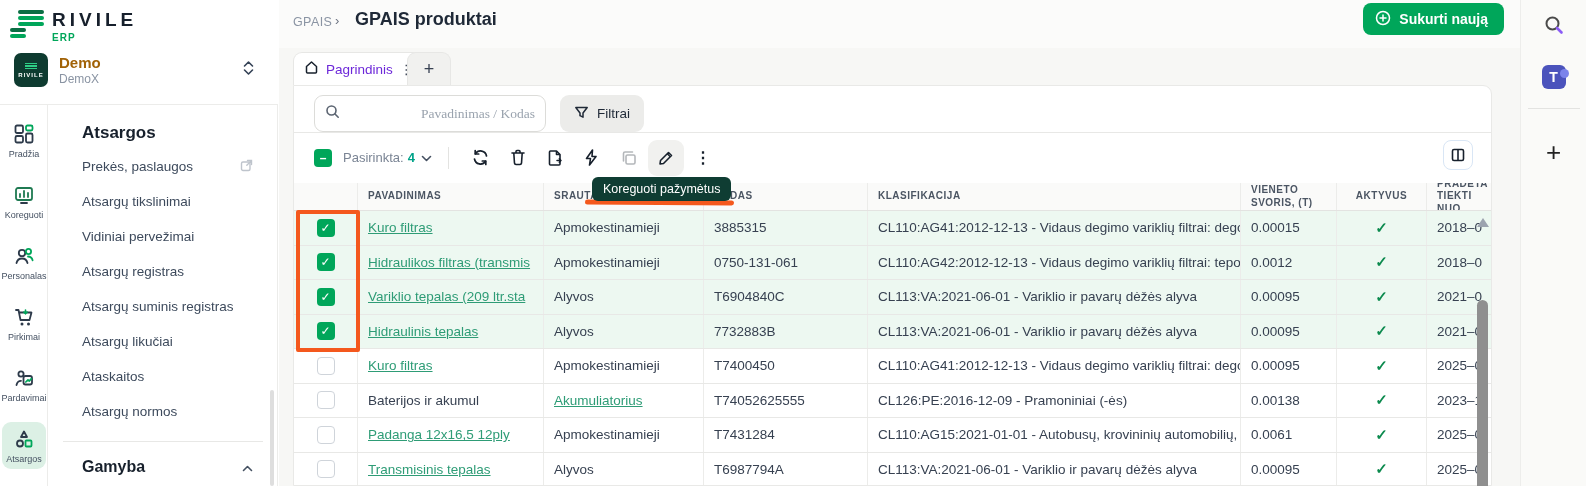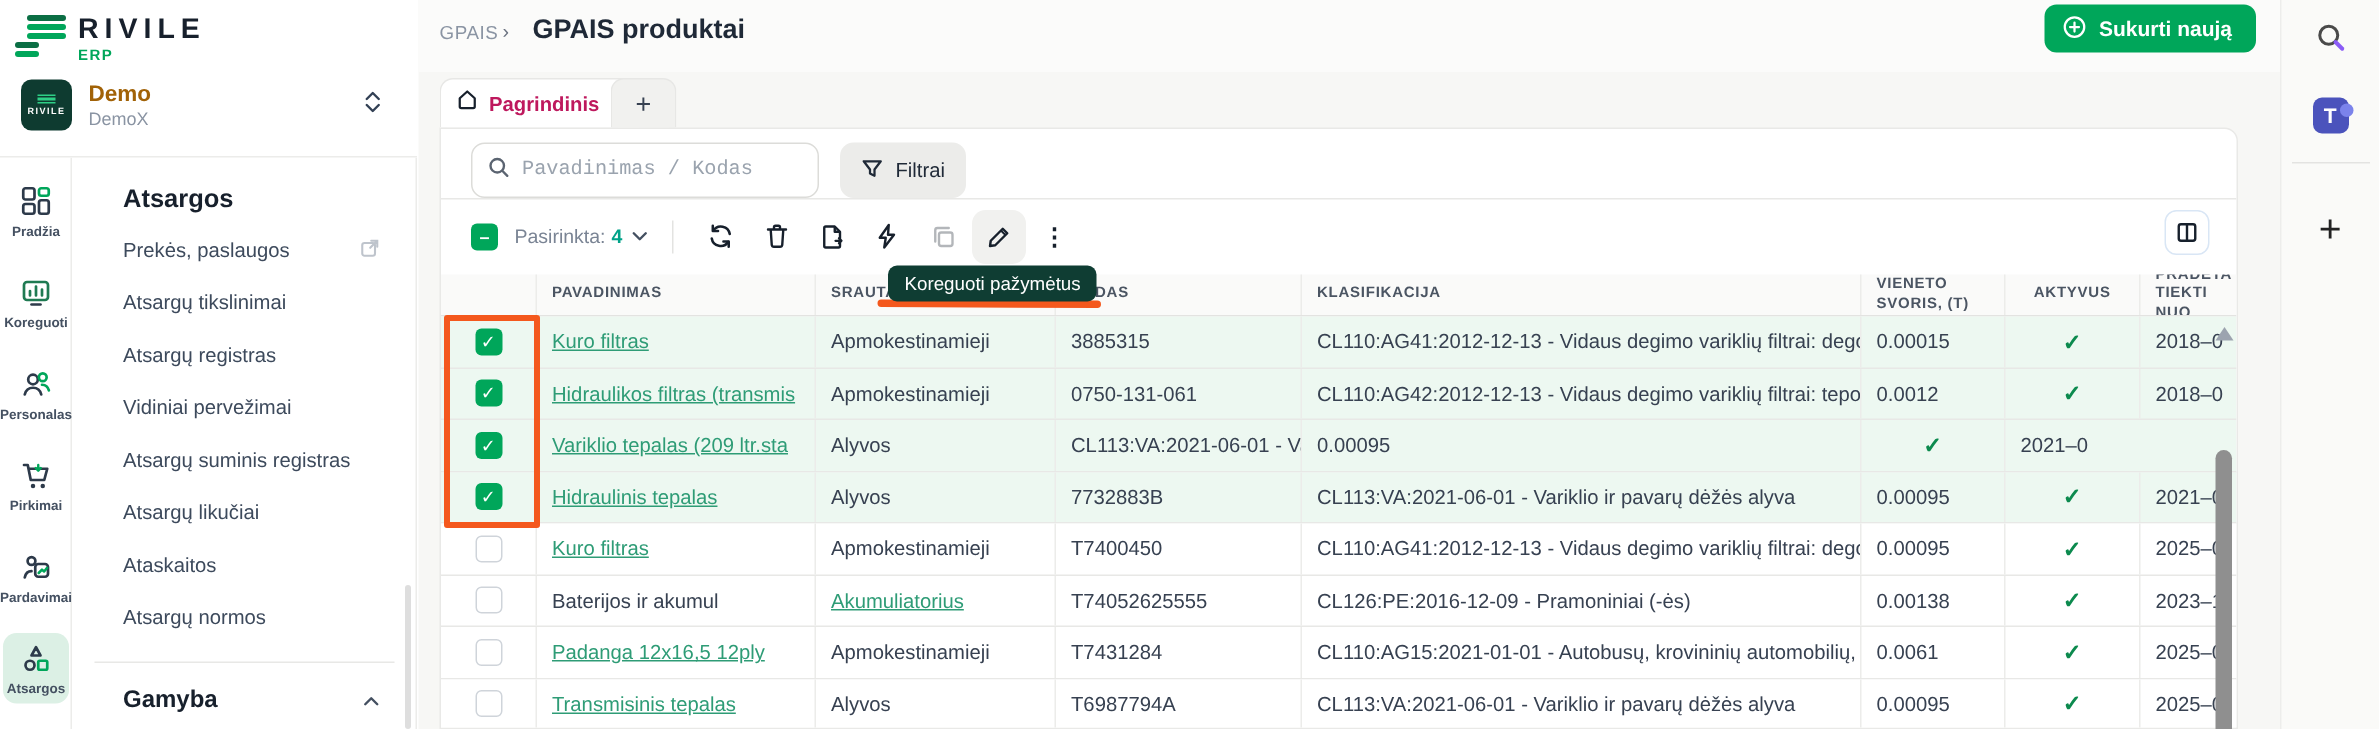--- a/index.html
+++ b/index.html
@@ -24,21 +24,21 @@
   .ws-logo .bars i { height:1.5px; background:#2ecf86; display:block;}
   .ws-name { font-size:15px; font-weight:bold; color:#a16207; line-height:1.2;}
   .ws-sub { font-size:12px; color:#8a94a3;}
   .ws-chevrons { margin-left:auto; margin-right:10px; color:#334155;}
 
   
   #rail { position:absolute; left:0; top:105px; width:48px; height:381px; background:#fff; border-right:1px solid #ececea; z-index:4;}
   .rail-item { width:44px; margin:0 2px 14px 2px; padding:6px 0 5px; display:flex; flex-direction:column; align-items:center; gap:4px; border-radius:9px; cursor:pointer;}
   .rail-item:first-child { margin-top:12px; }
   .rail-item .ri { width:22px; height:22px; }
-  .rail-item .rl { font-size:9px; color:#445061;font-weight:bold; }
+  .rail-item .rl { font-size:9px; color:#445061; }
   .rail-item.active { background:#dcf0e5; }
 
   
   #sidebar { position:absolute; left:49px; top:105px; width:229px; height:381px; background:#fff; border-right:1px solid #ececea; z-index:4;}
   .sb-title { font-size:17px; font-weight:bold; color:#17202c; margin:18px 0 6px 33px; }
   .sb-item { display:flex; align-items:center; height:35px; padding-left:33px; padding-right:24px; font-size:13.5px; color:#3d4a5c; cursor:pointer; }
   .sb-item .ext { margin-left:auto; opacity:.55; }
   .sb-divider { height:1px; background:#e8e8e6; margin:12px 14px 0 14px; }
   .sb-section { display:flex; align-items:center; margin:16px 24px 0 33px; font-size:16px; font-weight:bold; color:#17202c; cursor:pointer;}
   .sb-section .chev { margin-left:auto; color:#445061; }
@@ -48,29 +48,29 @@
   #main { position:absolute; left:279px; top:0; width:1241px; height:486px; background:#f7f7f5; }
   #breadcrumb-row { position:absolute; left:0; top:0; width:100%; height:48px; background:#fbfbfa; }
   .crumb-parent { position:absolute; left:14px; top:15px; font-size:12.5px; color:#8a94a3; letter-spacing:.4px; cursor:pointer;}
   .crumb-sep { position:absolute; left:56px; top:13px; color:#6b7280; font-size:13px;}
   .crumb-current { position:absolute; left:76px; top:9px; font-size:18px; font-weight:bold; color:#1f2937;}
   #create-btn { position:absolute; right:16px; top:3px; height:32px; padding:0 16px 0 12px; background:#00A65A; color:#fff; border:none; border-radius:8px; font-size:14px; font-weight:bold; display:flex; align-items:center; gap:8px; cursor:pointer; font-family:inherit;}
 
   
   #tabbar { position:absolute; left:0; top:48px; width:100%; height:37px; }
   #tab-active { position:absolute; left:14px; top:4px; height:33px; min-width:108px; background:#fff; border:1px solid #e7e7e5; border-bottom:none; border-radius:9px 9px 0 0; display:flex; align-items:center; gap:7px; padding:0 10px; cursor:pointer;}
-  #tab-active .tab-label { font-size:13.5px; font-weight:bold; color:#be185d; }
+  #tab-active .tab-label { font-size:13.5px; font-weight:normal; color:#6d28d9; }
   #tab-active .kebab { font-size:13px; color:#374151; letter-spacing:0;}
   #tab-add { position:absolute; left:128px; top:4px; width:44px; height:33px; background:#f1f1ef; border:1px solid #e7e7e5; border-bottom:none; border-radius:9px 9px 0 0; display:flex; align-items:center; justify-content:center; font-size:18px; color:#374151; cursor:pointer;}
 
   
   #panel { position:absolute; left:14px; top:85px; width:1199px; height:401px; background:#fff; border:1px solid #e9e9e7; border-radius:0 9px 0 0; overflow:hidden; }
   #search-row { position:absolute; left:0; top:0; width:100%; height:46px; }
   #search-box { position:absolute; left:20px; top:9px; width:232px; height:37px; border:1px solid #dcdcd9; border-radius:9px; display:flex; align-items:center; padding:0 10px; gap:8px; background:#fff;}
-  #search-box input { border:none; outline:none; flex:1; font-size:13.5px; color:#3b82f6; font-family:Liberation Mono, monospace; background:transparent;}
+  #search-box input { border:none; outline:none; flex:1; font-size:13.5px; color:#3b82f6; font-family:Liberation Serif, serif; background:transparent;text-align:right;}
   #search-box input::placeholder { color:#9aa3ae; }
   #filter-btn { position:absolute; left:266px; top:9px; height:37px; padding:0 14px; background:#ececea; border:none; border-radius:9px; display:flex; align-items:center; gap:8px; font-size:13.5px; color:#1f2937; cursor:pointer; font-family:inherit;}
   .panel-divider { position:absolute; left:0; top:46px; width:100%; height:1px; background:#e8e8e6; }
 
   
   #toolbar { position:absolute; left:0; top:47px; width:100%; height:49px; display:flex; align-items:center; padding-left:20px; }
   .cb { width:18px; height:18px; border-radius:4px; display:flex; align-items:center; justify-content:center; font-size:12px; }
   .cb.master { background:#00A65A; color:#fff; font-weight:bold; cursor:pointer;}
   .sel-label { margin-left:11px; font-size:13px; color:#7a8494; }
   .sel-count { margin-left:4px; font-size:13px; font-weight:bold; color:#00A389; }
@@ -230,24 +230,24 @@
       <svg width="13" height="13" viewBox="0 0 13 13">
           <rect x="1.5" y="3" width="8.5" height="8.5" rx="1.5" fill="none" stroke="#8a94a3" stroke-width="1.4"></rect>
           <path d="M7.5 1.5h4v4M11.3 1.7 6.8 6.2" fill="none" stroke="#8a94a3" stroke-width="1.4" stroke-linecap="round"></path>
         </svg>
     </span>
   </div>
   <div class="sb-item">
       <span>Atsargų tikslinimai</span>
     </div>
   <div class="sb-item">
+      <span>Vidiniai pervežimai</span>
+    </div>
+  <div class="sb-item">
       <span>Atsargų registras</span>
-    </div>
-  <div class="sb-item">
-      <span>Vidiniai pervežimai</span>
     </div>
   <div class="sb-item">
       <span>Atsargų suminis registras</span>
     </div>
   <div class="sb-item">
       <span>Atsargų likučiai</span>
     </div>
   <div class="sb-item">
       <span>Ataskaitos</span>
     </div>
@@ -417,20 +417,21 @@
           <div class="td">2018–0</div>
         </div>
         <div class="trow selected">
           <div class="td center">
             <span class="cb row-on">✓</span>
           </div>
           <div class="td">
             <a>Variklio tepalas (209 ltr.sta</a>
           </div>
           <div class="td">Alyvos</div>
+          <div class="td">T6904840C</div>
           <div class="td">CL113:VA:2021-06-01 - Variklio ir pavarų dėžės alyva</div>
           <div class="td">0.00095</div>
           <div class="td center">
             <span class="check-glyph">✓</span>
           </div>
           <div class="td">2021–0</div>
         </div>
         <div class="trow selected">
           <div class="td center">
             <span class="cb row-on">✓</span>

